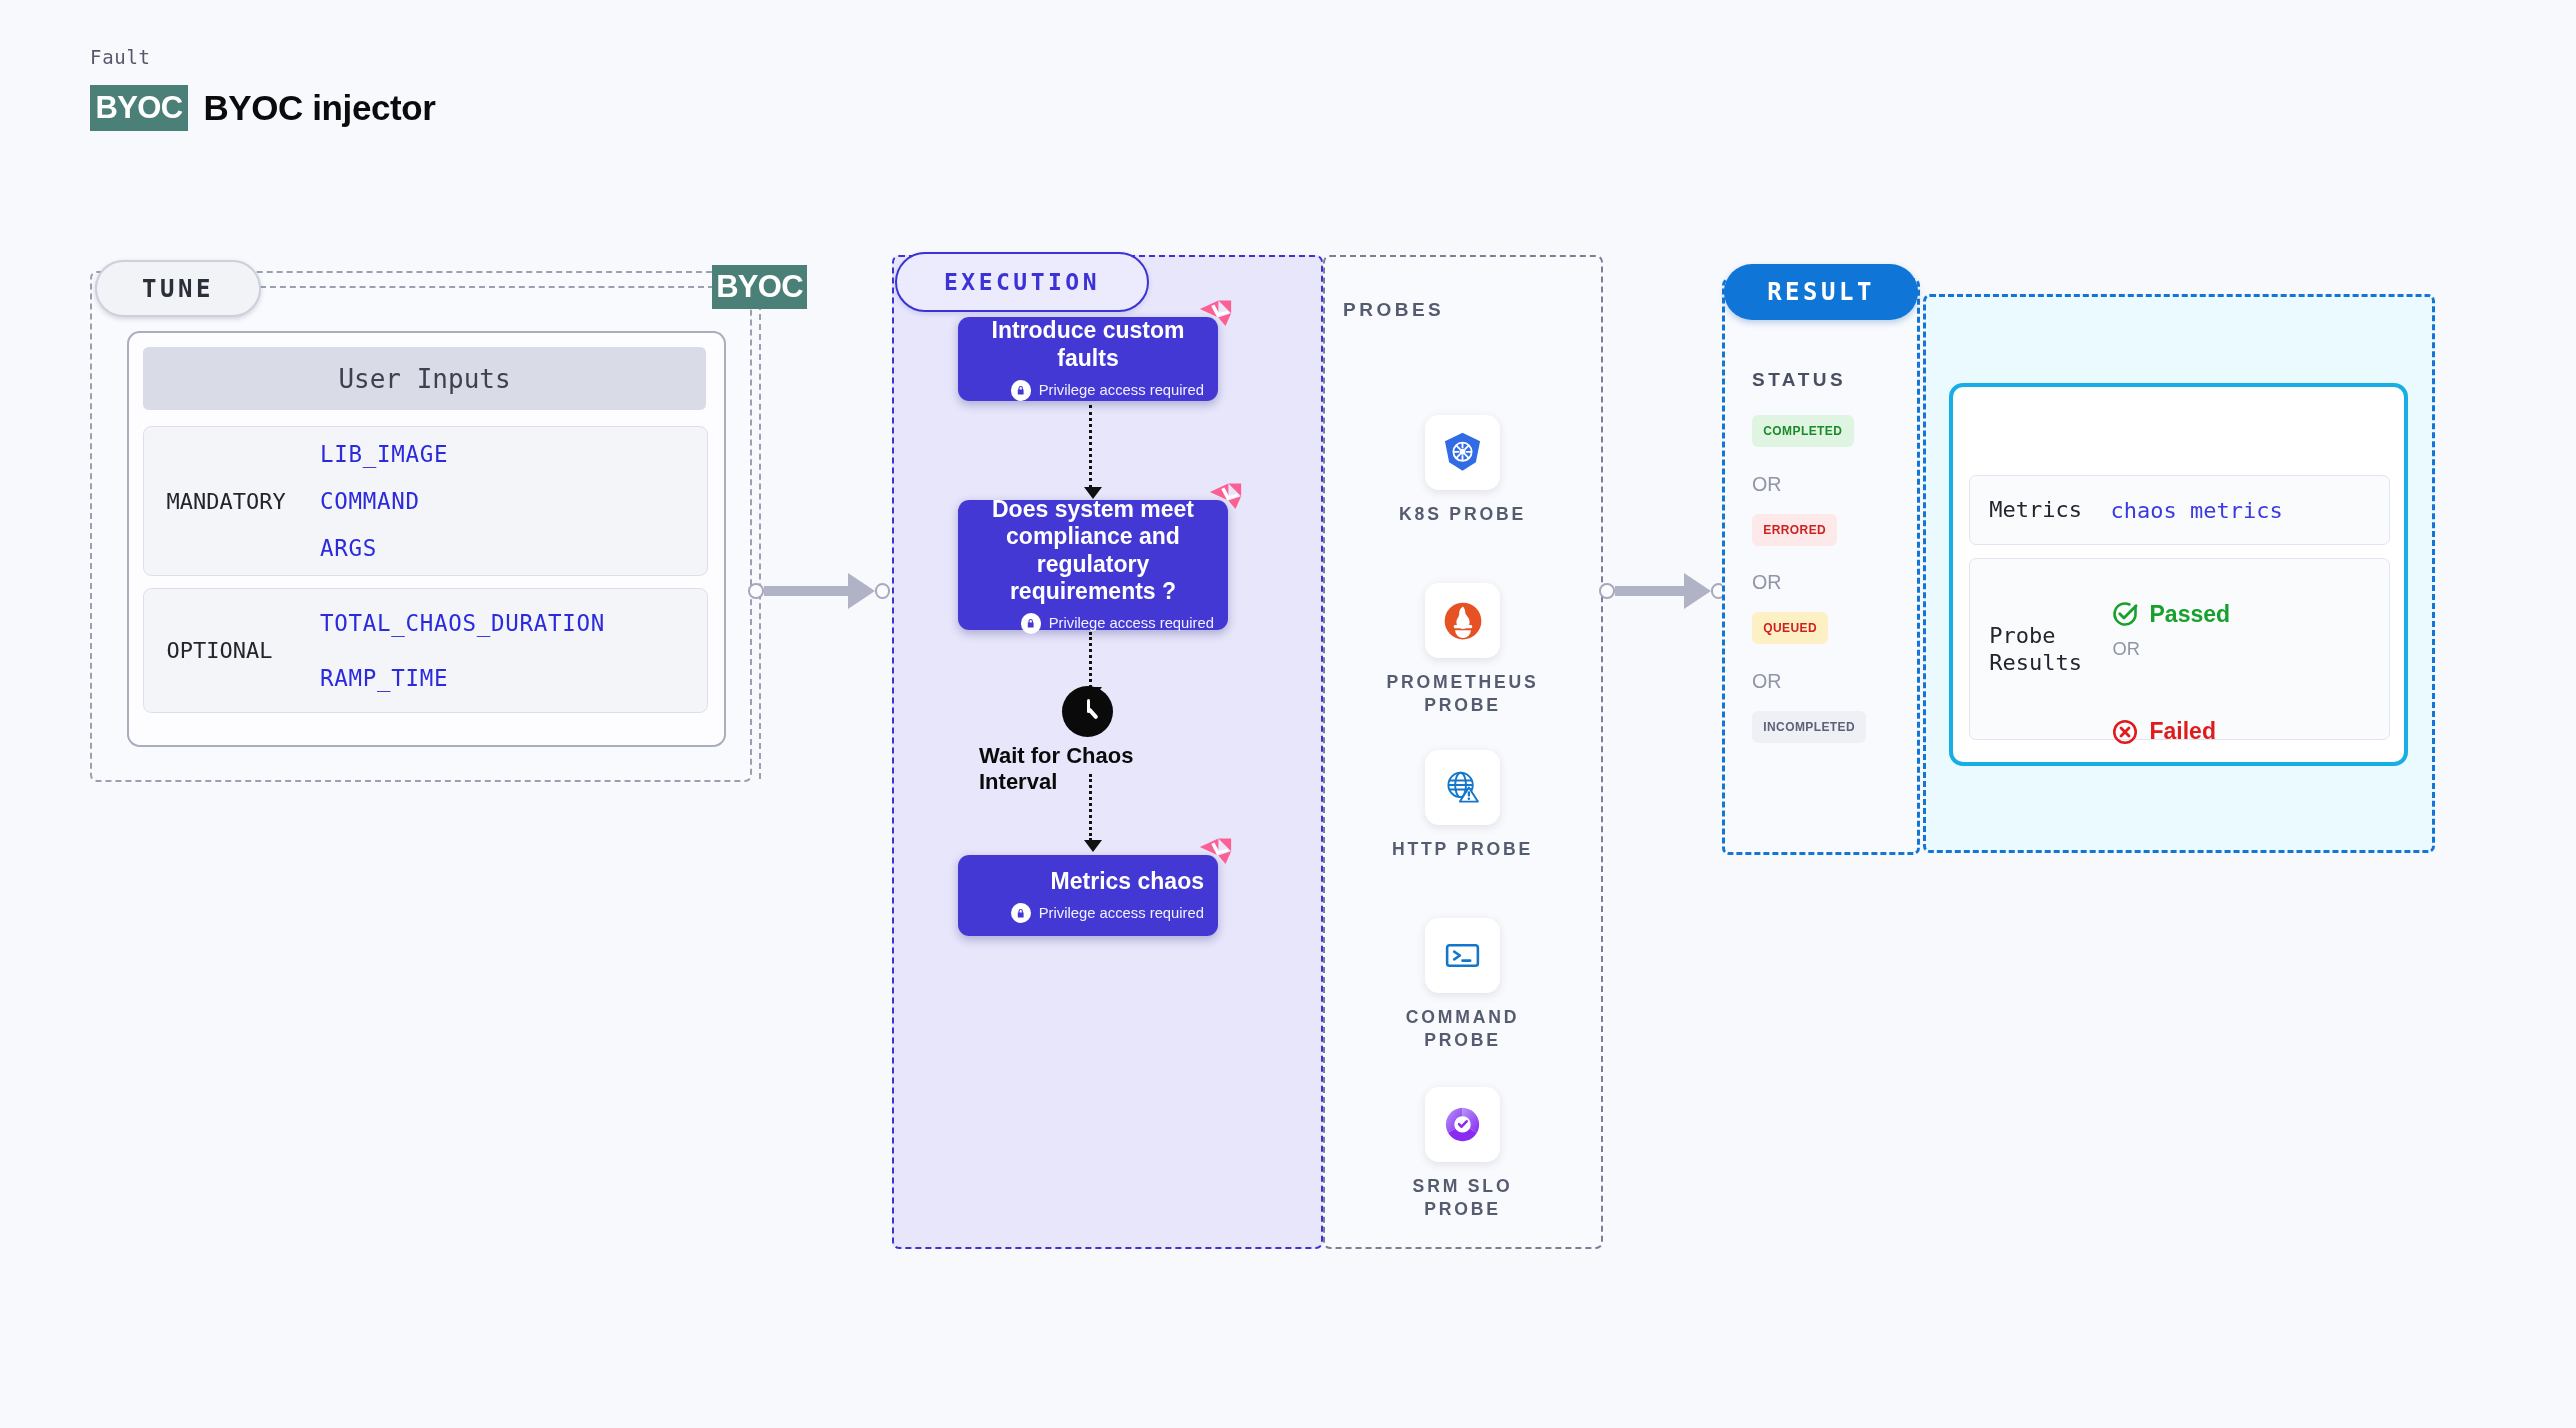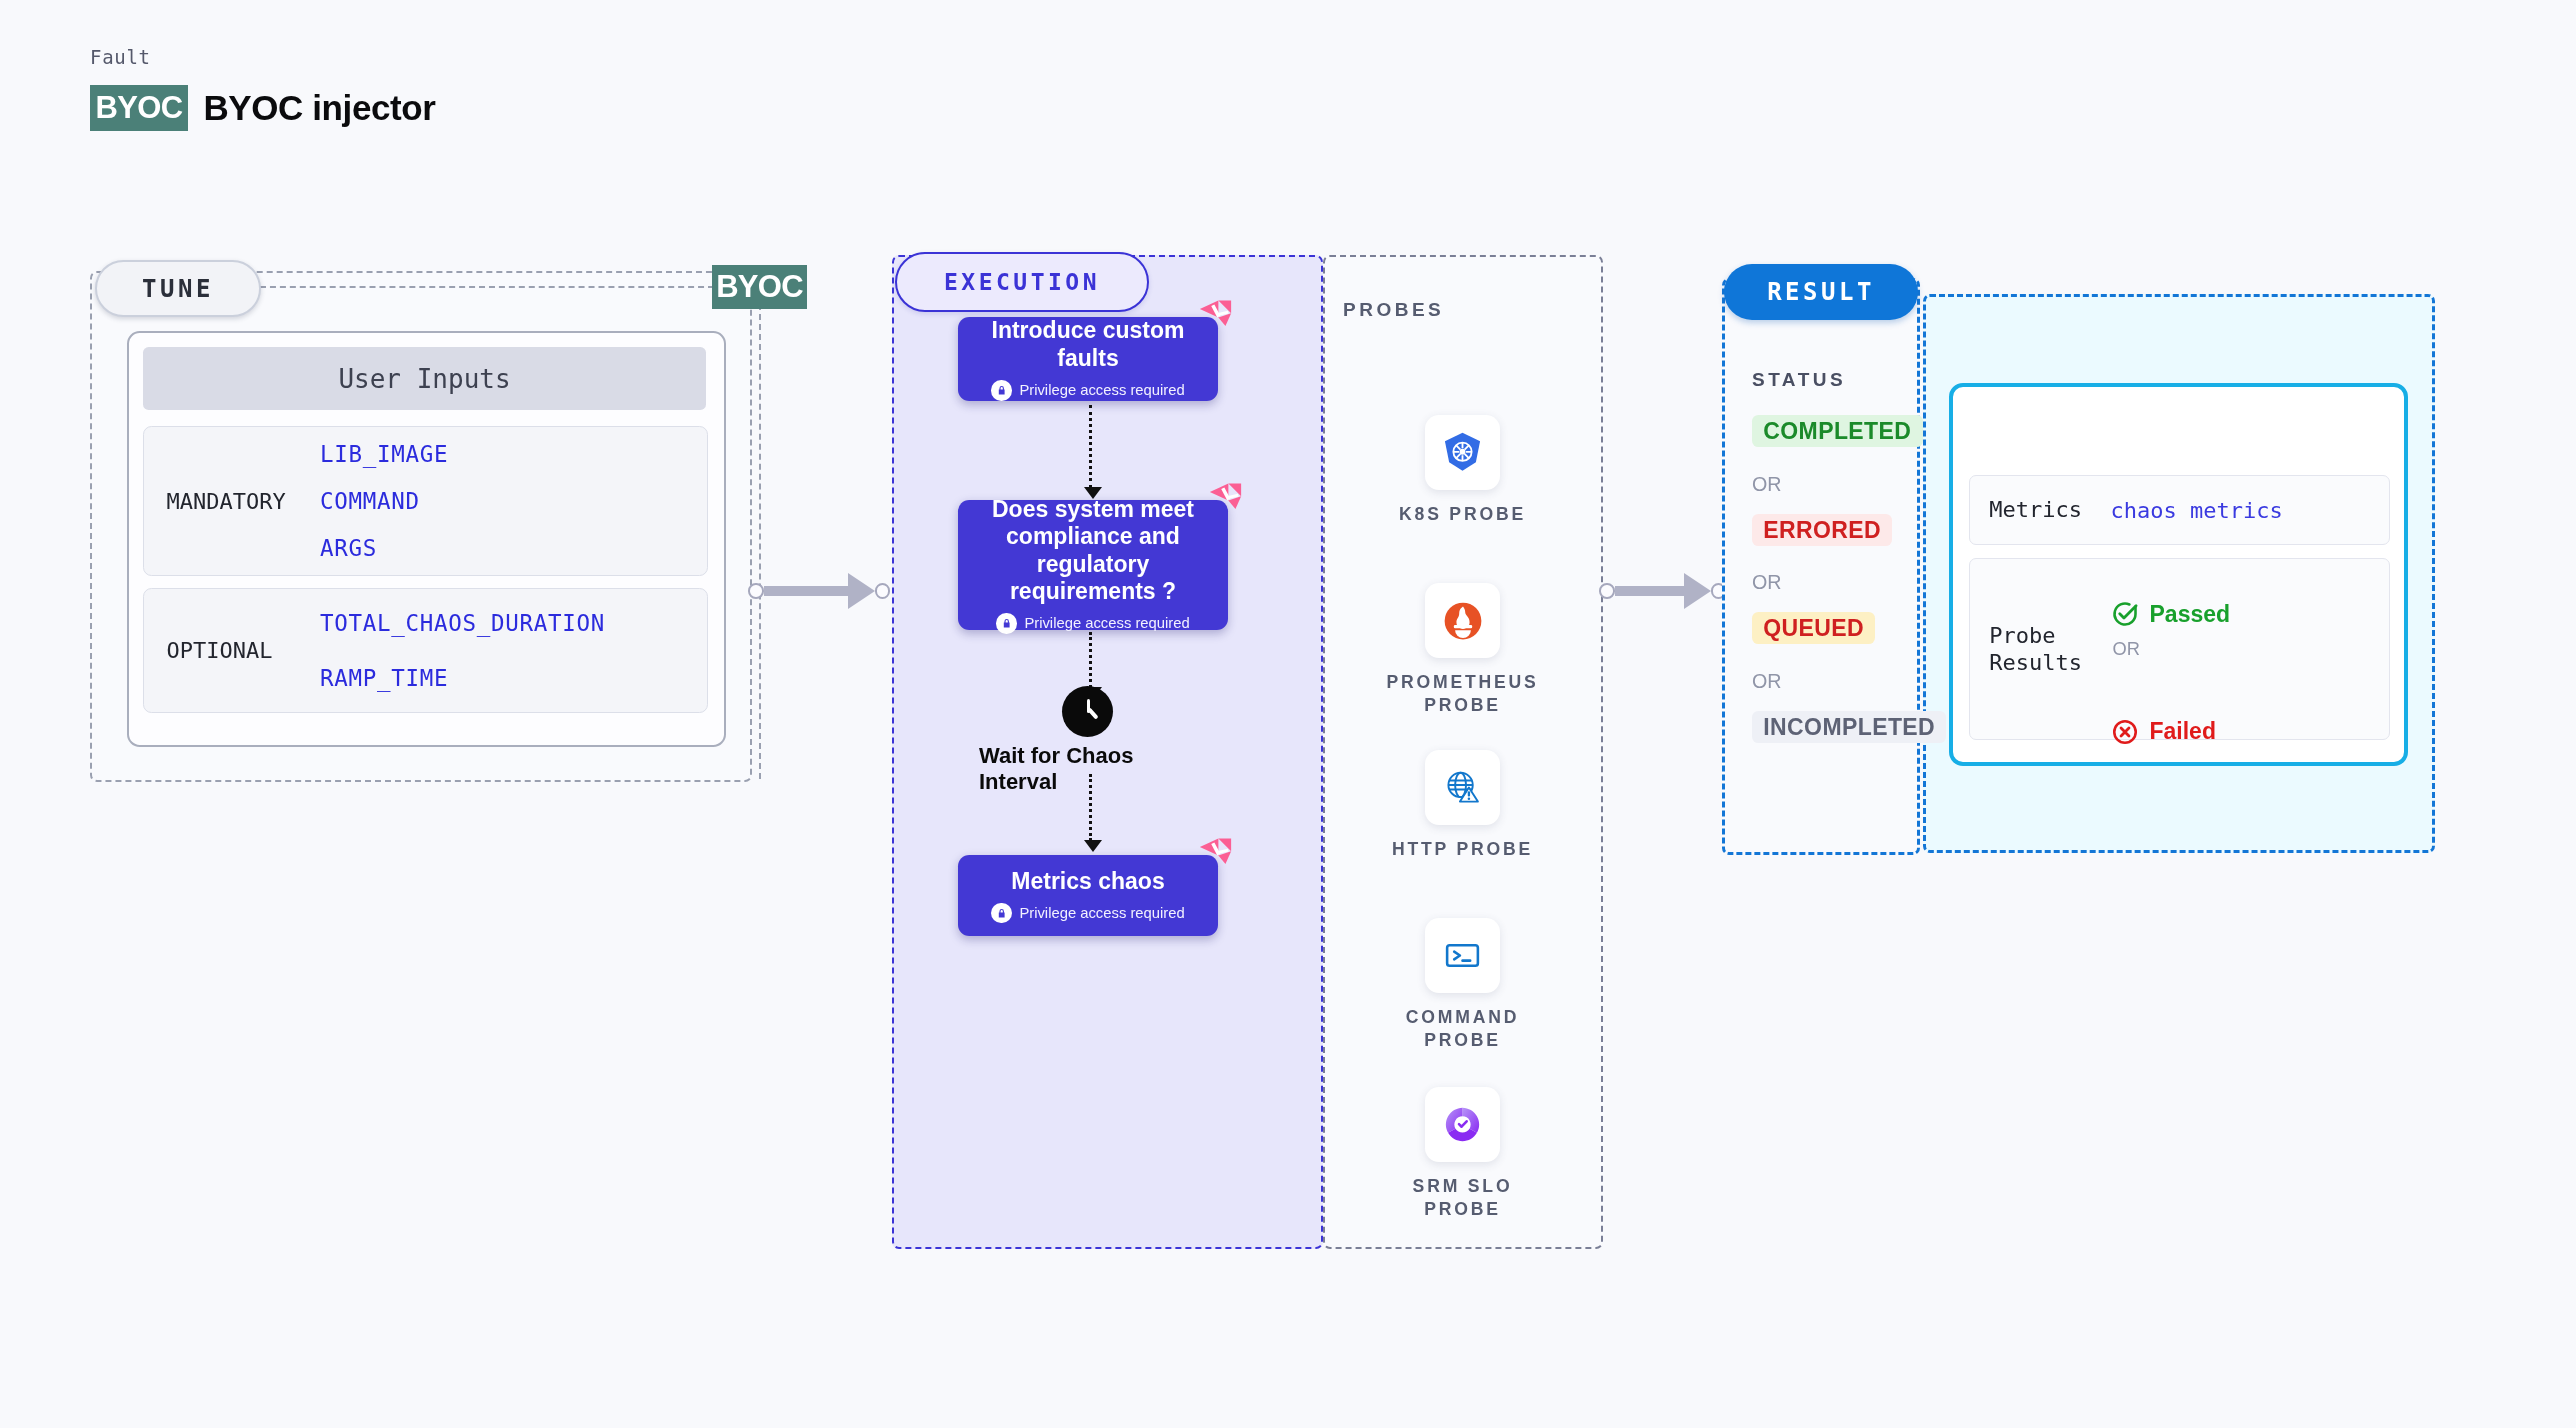--- a/index.html
+++ b/index.html
@@ -65,21 +65,21 @@
 
   
   #exec-panel{position:absolute;left:892px;top:255px;width:431px;height:994px;
     border:2.8px dashed #3b33d6;border-radius:7px;background:#e7e6fb;box-sizing:border-box;}
   #exec-pill{left:895px;top:252px;width:250px;height:56px;background:#eceafd;
     border:2.8px solid #3b33d6;color:#3b33d6;font-size:23px;z-index:6;
     box-shadow:0 2.1px 4.9px rgba(50,45,160,.15);}
 
   .node{position:absolute;border-radius:11.3px;background:#4338d4;color:#fff;
     box-shadow:0 3.5px 9.9px rgba(30,25,110,.28);display:flex;flex-direction:column;
-    align-items:center;justify-content:center;padding:9.9px 14px;box-sizing:border-box;}
+    align-items:flex-end;justify-content:center;padding:9.9px 14px;box-sizing:border-box;}
   .node .ntitle{font-size:23px;font-weight:bold;line-height:1.18;text-align:center;}
   .node .priv{display:flex;align-items:center;gap:7.7px;margin-top:8.4px;}
   .node .priv .lock{width:20.4px;height:20.4px;border-radius:50%;background:#fff;
     display:flex;align-items:center;justify-content:center;flex:none;}
   .node .priv .ptext{font-size:14.8px;color:#f2f1ff;}
   #node-introduce{left:958px;top:317px;width:260px;height:84px;}
   #node-compliance{left:958px;top:500px;width:270px;height:130px;}
   #node-revert{left:958px;top:855px;width:260px;height:81px;}
 
   .ribbon{position:absolute;right:-15.5px;top:-18.3px;width:37px;height:37px;}
@@ -115,21 +115,21 @@
   #probe-4{left:1385px;top:1087px;}
 
   
   #result-status-panel{position:absolute;left:1722px;top:278px;width:198px;height:577px;
     border:3.5px dashed #1376d6;border-radius:7px;background:#f9fafd;box-sizing:border-box;}
   #result-pill{left:1724px;top:264px;width:194px;height:56px;background:#0f76d8;color:#fff;
     font-size:24px;z-index:6;box-shadow:0 2.8px 6.3px rgba(15,90,180,.28);}
   #status-label{position:absolute;left:1752px;top:369px;font-size:19px;font-weight:bold;
     color:#4a4f63;letter-spacing:3.5px;}
   .badge{position:absolute;left:1752px;border-radius:6.3px;display:flex;align-items:center;
-    justify-content:center;font-size:23px;font-weight:bold;letter-spacing:0.4px;padding:0 11.3px;height:32px;}
+    justify-content:center;font-size:12px;font-weight:bold;letter-spacing:0.4px;padding:0 11.3px;height:32px;}
   .orword{position:absolute;left:1752px;font-size:19.7px;color:#9095a8;}
   #badge-0{top:415px;background:#dff5e1;color:#1b8a2a;}
   #or-0{top:473px;}
   #badge-1{top:514px;background:#fde9e9;color:#cf2020;}
   #or-1{top:571px;}
   #badge-2{top:612px;background:#fdf0c4;color:#cf2020;}
   #or-2{top:670px;}
   #badge-3{top:711px;background:#eef0f6;color:#5d6275;}
 
   #result-output-panel{position:absolute;left:1923px;top:294px;width:512px;height:559px;

